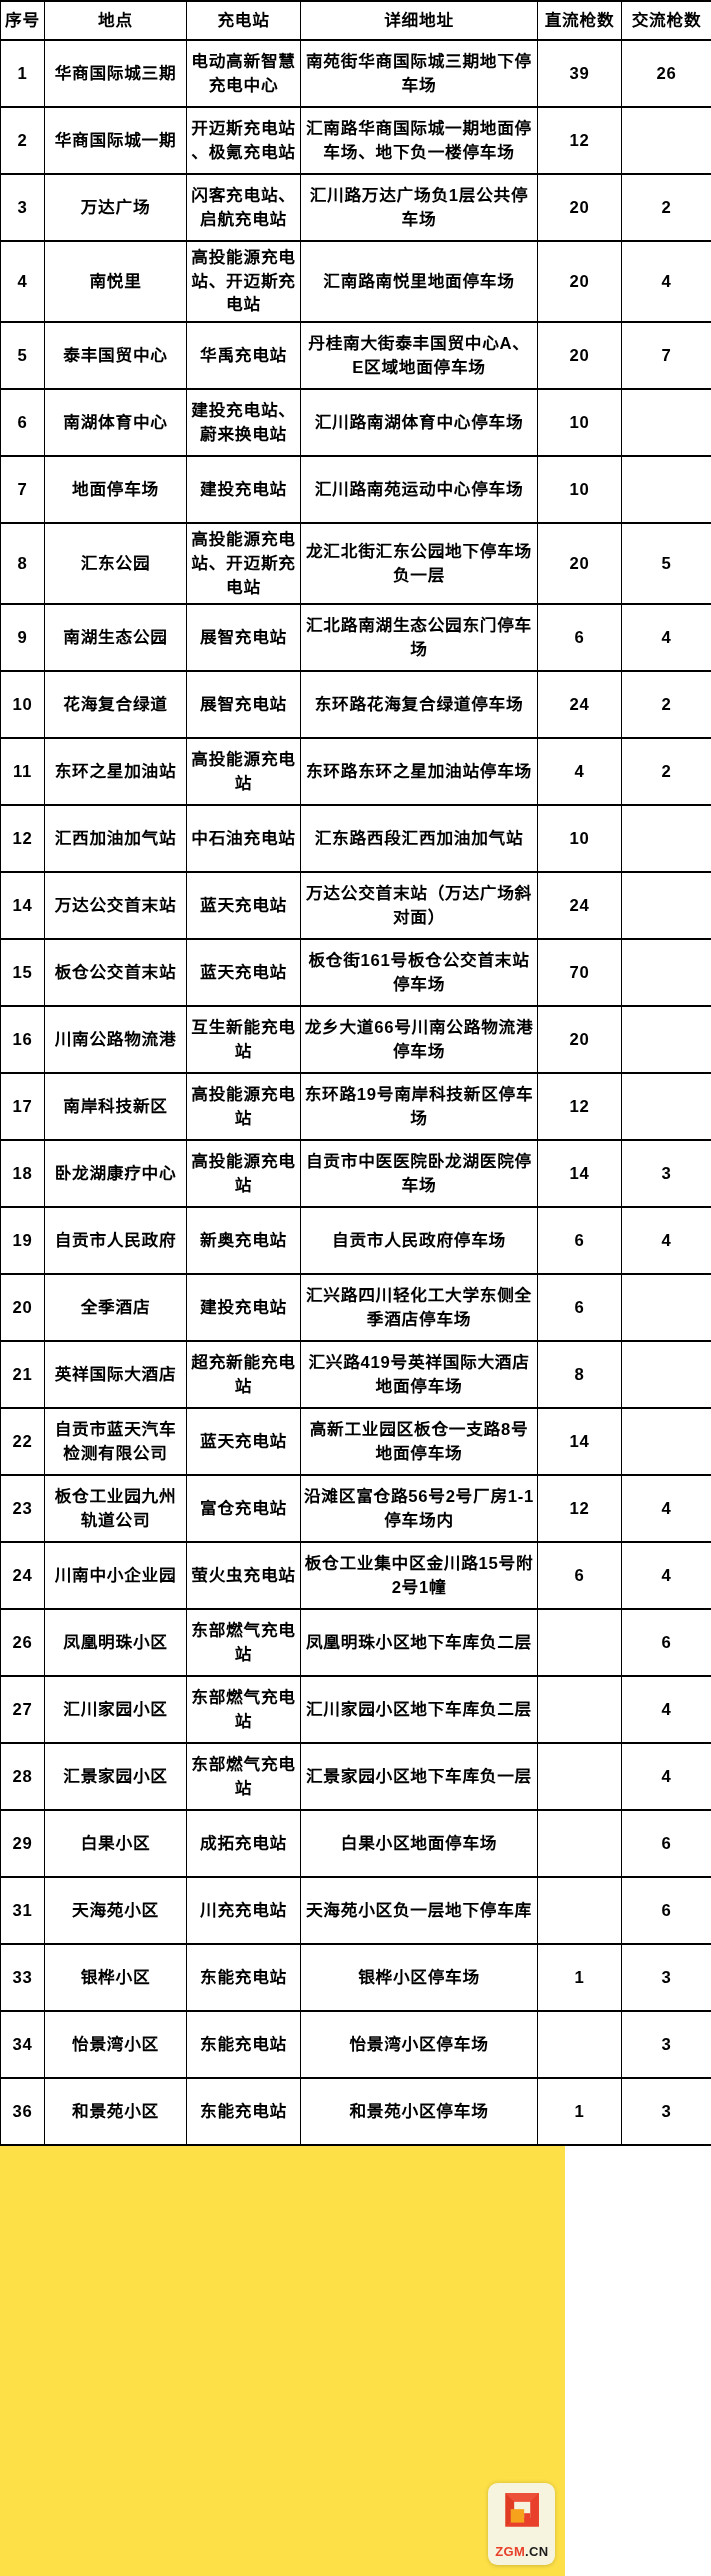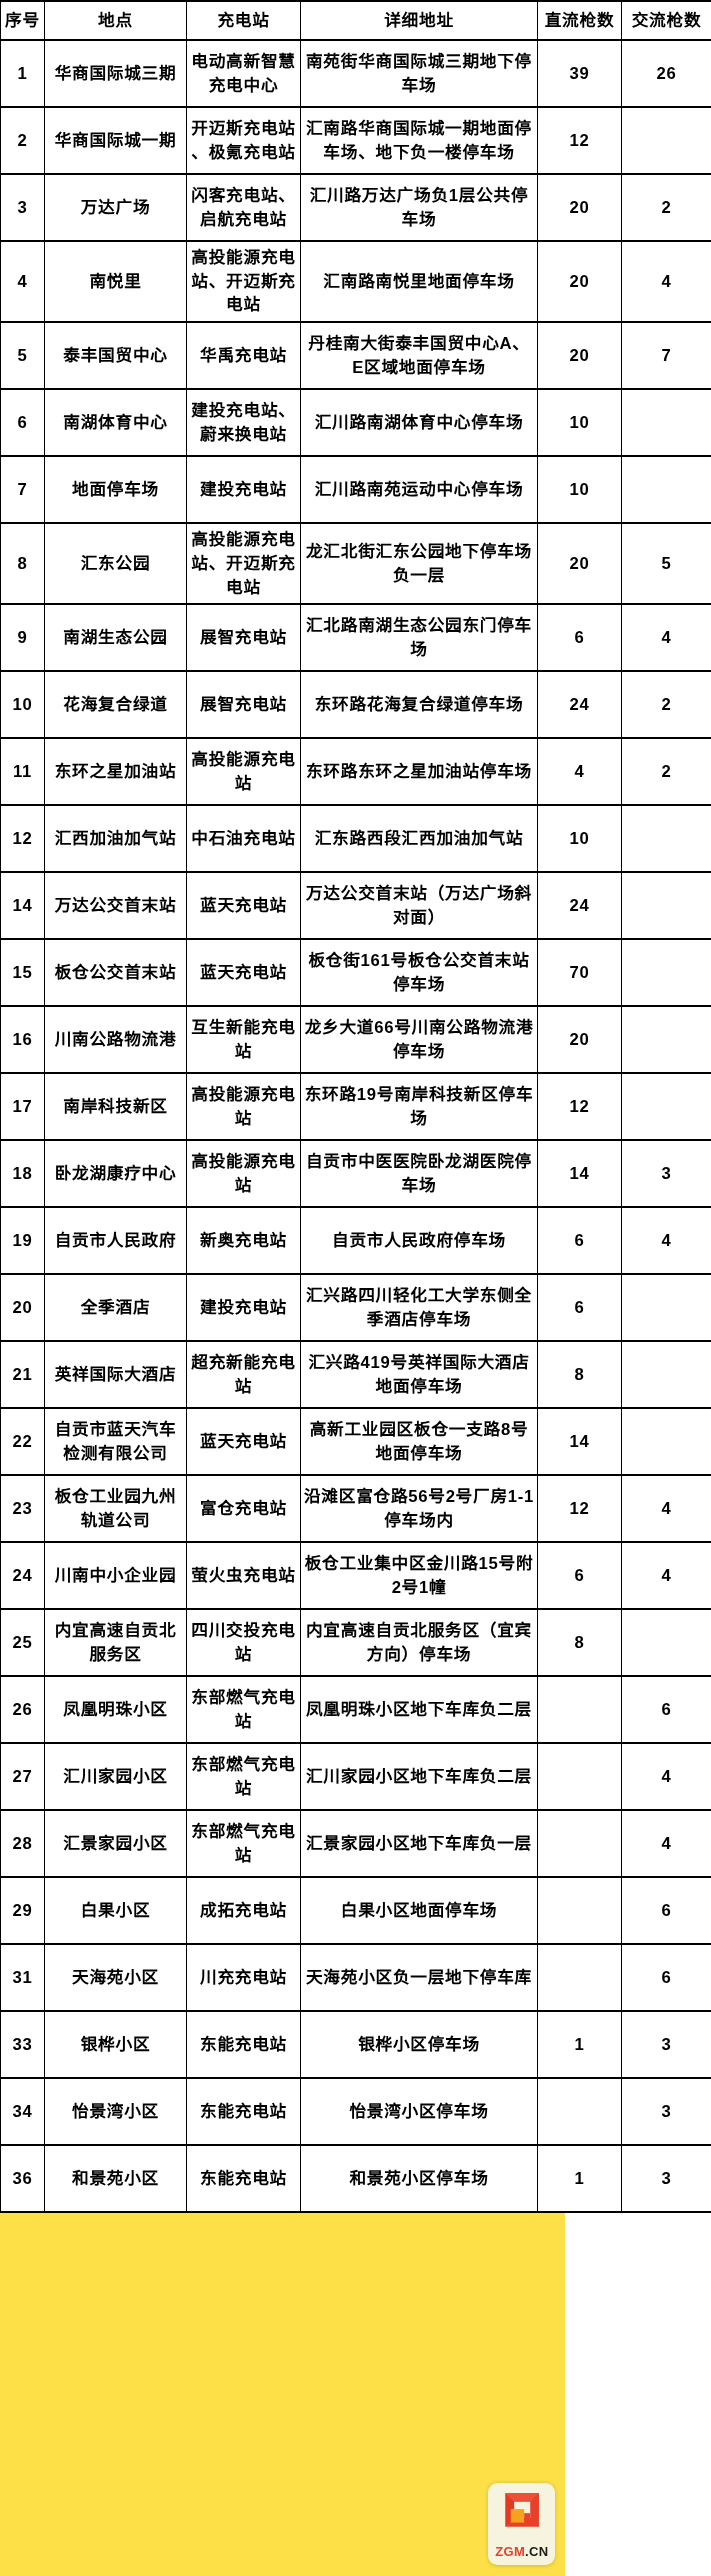--- a/index.html
+++ b/index.html
@@ -281,28 +281,20 @@
   </tr>
         <tr>
     <td class="cell-index">24</td>
     <td class="cell-location">川南中小企业园</td>
     <td class="cell-station">萤火虫充电站</td>
     <td class="cell-address">板仓工业集中区金川路15号附2号1幢</td>
     <td class="cell-dc">6</td>
     <td class="cell-ac">4</td>
   </tr>
         <tr>
-    <td class="cell-index">25</td>
-    <td class="cell-location">内宜高速自贡北服务区</td>
-    <td class="cell-station">四川交投充电站</td>
-    <td class="cell-address">内宜高速自贡北服务区（宜宾方向）停车场</td>
-    <td class="cell-dc">8</td>
-    <td class="cell-ac"></td>
-  </tr>
-        <tr>
     <td class="cell-index">26</td>
     <td class="cell-location">凤凰明珠小区</td>
     <td class="cell-station">东部燃气充电站</td>
     <td class="cell-address">凤凰明珠小区地下车库负二层</td>
     <td class="cell-dc"></td>
     <td class="cell-ac">6</td>
   </tr>
         <tr>
     <td class="cell-index">27</td>
     <td class="cell-location">汇川家园小区</td>

